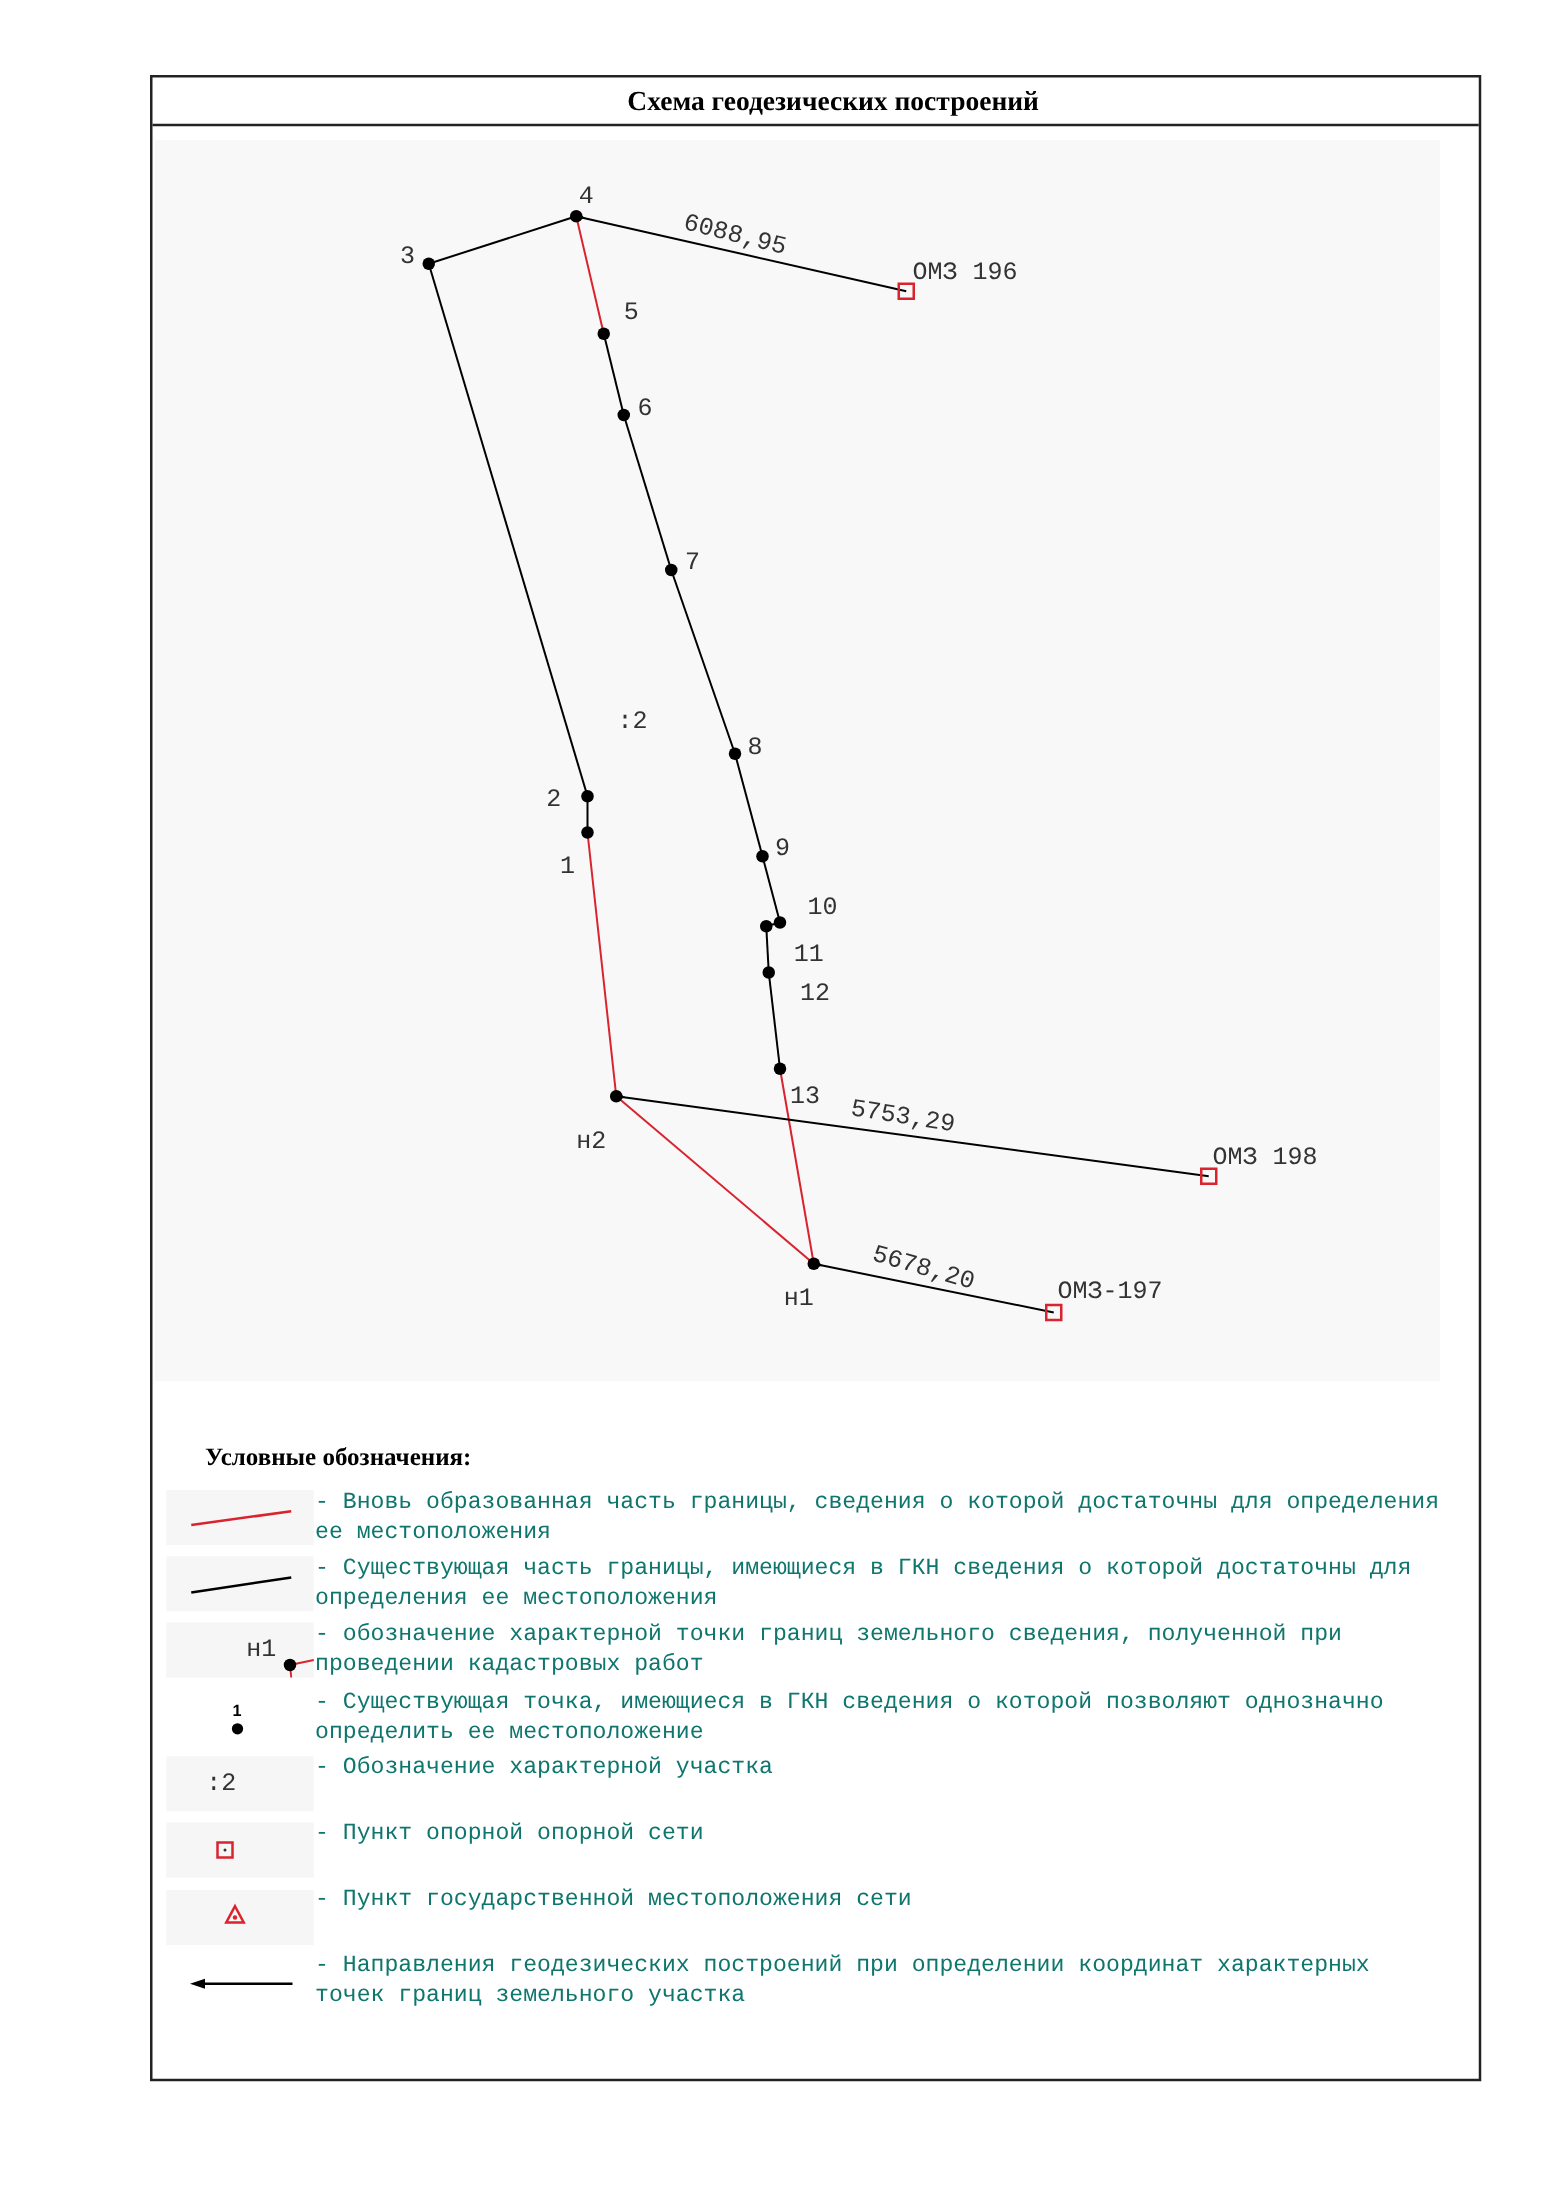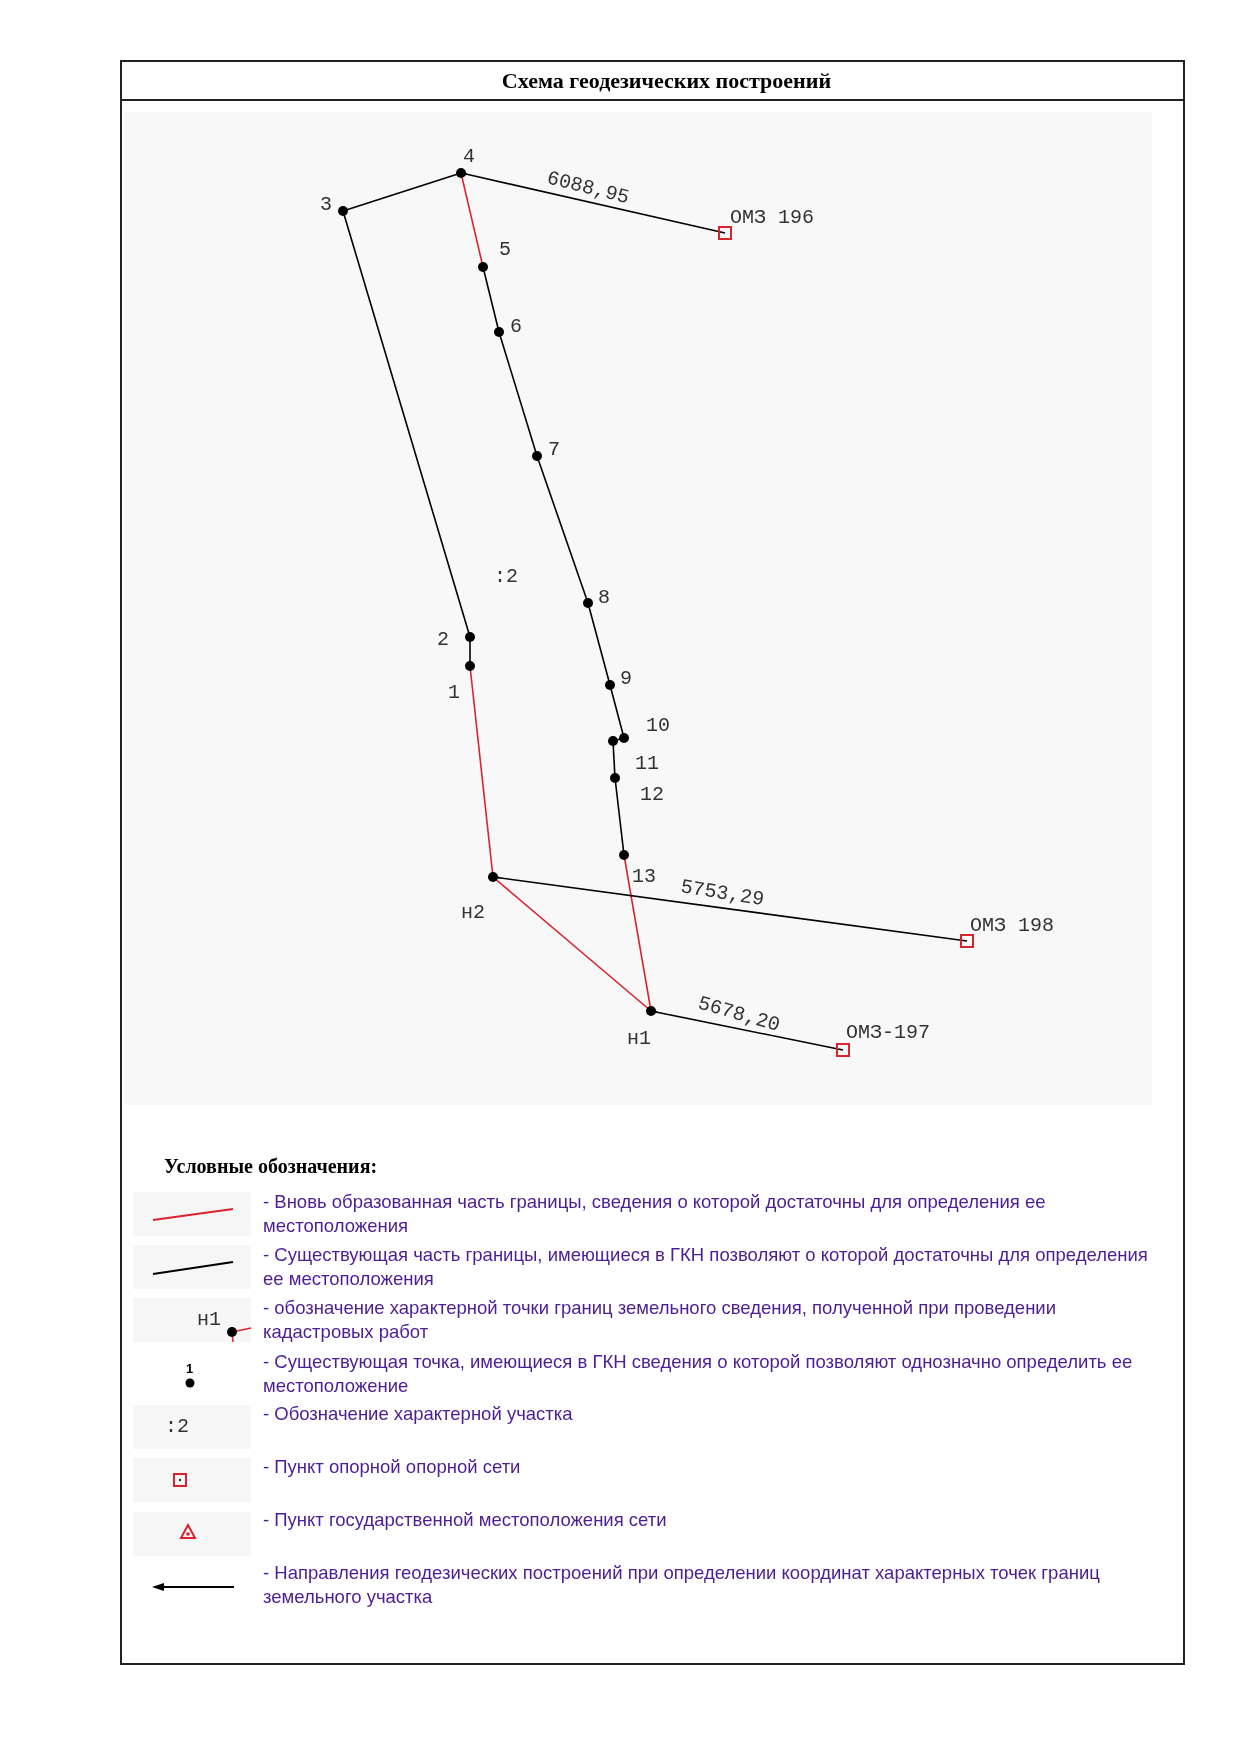--- a/index.html
+++ b/index.html
@@ -5,21 +5,21 @@
   html, body { margin:0; padding:0; background:#ffffff; }
   body { width:1240px; height:1755px; position:relative; overflow:hidden; }
   .frame { position:absolute; left:120px; top:60px; width:1065px; height:1605px; border:2px solid #222; box-sizing:border-box; }
   .title-bar { position:absolute; left:0; top:0; right:0; height:37px; border-bottom:2px solid #222; display:flex; align-items:center; justify-content:center;
     font-family:"Liberation Serif", serif; font-weight:bold; font-size:22px; color:#000;padding-left:28px; }
   .map { position:absolute; left:124px; top:112px; width:1028px; height:993px; background:#f8f8f8; }
   svg.map-svg { position:absolute; left:0; top:0; width:1240px; height:1755px; }
   .lbl { font-family:"Liberation Mono", monospace; font-size:20px; fill:#333; }
   .legend-title { position:absolute; left:148px; top:1155px; font-family:"Liberation Serif", serif; font-weight:bold; font-size:20px; color:#000;margin-left:16px; }
   .sw { position:absolute; left:133px; width:118px; height:44px; background:#f6f6f6; }
-  .ltext { position:absolute; left:263px; width:905px; font-family:Liberation Sans, sans-serif; font-size:18.5px; line-height:24px; color:#4c1d95; }
+  .ltext { position:absolute; left:252px; width:905px; font-family:Liberation Mono, monospace; font-size:18.5px; line-height:24px; color:#0f766e; }
 </style>
 </head>
 <body>
 
 <div class="frame">
   <div class="title-bar">Схема геодезических построений</div>
 </div>
 
 <div class="map"></div>
 
@@ -129,19 +129,19 @@
   <circle cx="180" cy="1480" r="1.2" fill="#333"></circle>
 
   <path d="M188,1525 L195,1538 L181,1538 Z" fill="none" stroke="#d9232e" stroke-width="2"></path>
   <circle cx="188" cy="1534" r="1.8" fill="#d9232e"></circle>
 
   <line x1="162" y1="1587" x2="234" y2="1587" stroke="#000" stroke-width="2"></line>
   <path d="M152,1587 L164,1583 L164,1591 Z" fill="#000"></path>
 </svg>
 
 <div class="ltext" style="top:1190px">- Вновь образованная часть границы, сведения о которой достаточны для определения ее местоположения</div>
-<div class="ltext" style="top:1243px">- Существующая часть границы, имеющиеся в ГКН позволяют о которой достаточны для определения ее местоположения</div>
+<div class="ltext" style="top:1243px">- Существующая часть границы, имеющиеся в ГКН сведения о которой достаточны для определения ее местоположения</div>
 <div class="ltext" style="top:1296px">- обозначение характерной точки границ земельного сведения, полученной при проведении кадастровых работ</div>
 <div class="ltext" style="top:1350px">- Существующая точка, имеющиеся в ГКН сведения о которой позволяют однозначно определить ее местоположение</div>
 <div class="ltext" style="top:1402px">- Обозначение характерной участка</div>
 <div class="ltext" style="top:1455px">- Пункт опорной опорной сети</div>
 <div class="ltext" style="top:1508px">- Пункт государственной местоположения сети</div>
 <div class="ltext" style="top:1561px">- Направления геодезических построений при определении координат характерных точек границ земельного участка</div>
 
 </body></html>

